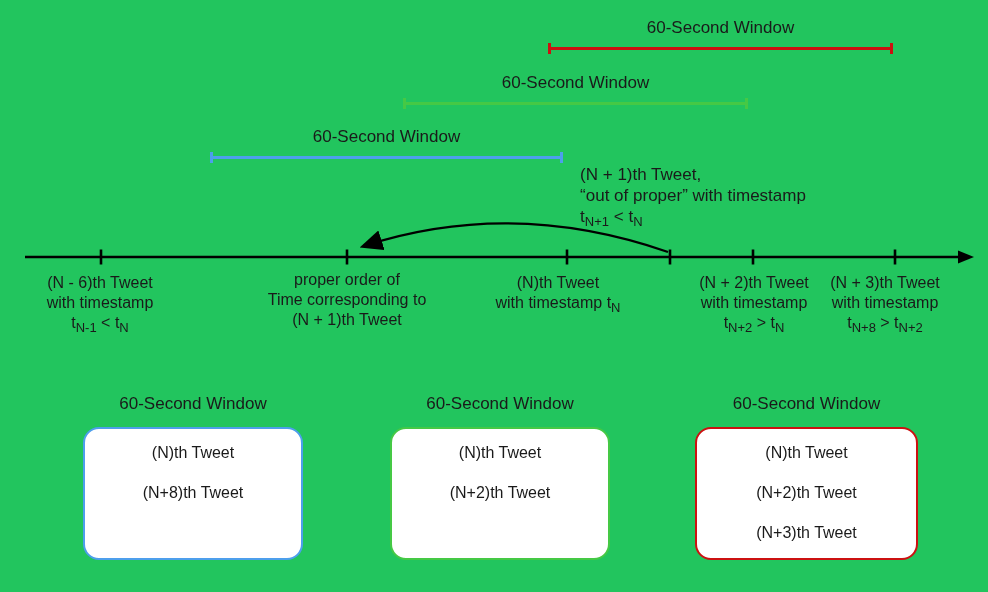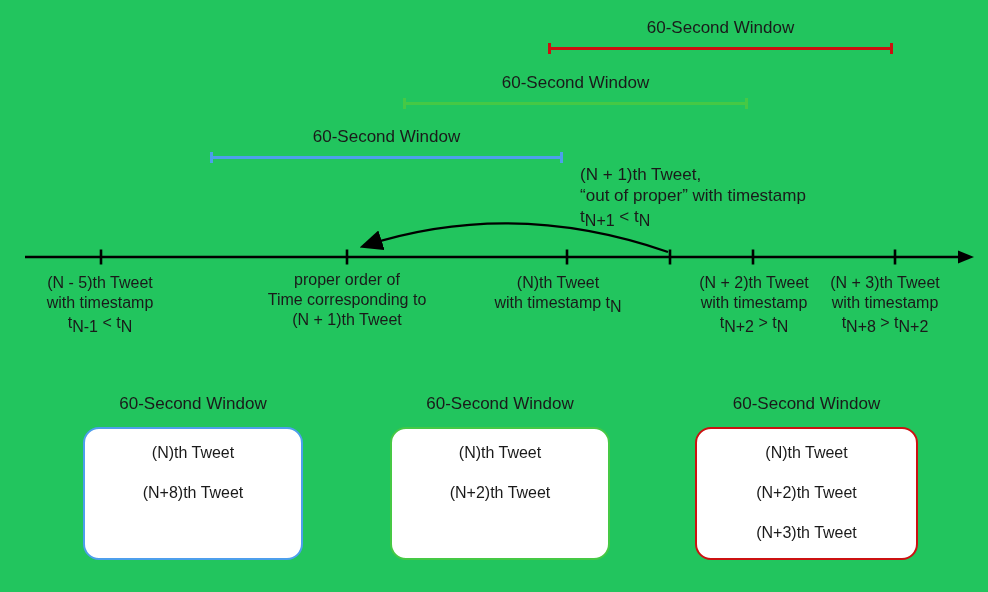--- a/index.html
+++ b/index.html
@@ -20,21 +20,21 @@
   
   .annotation { position:absolute; left:693px; top:164px; transform:translateX(-50%);
                 font-size:17px; line-height:21px; white-space:nowrap; }
 
   
   .timeline-svg { position:absolute; left:0; top:195px; }
 
   
   .tl-label { position:absolute; transform:translateX(-50%); text-align:center;
               font-size:16px; line-height:20px; white-space:nowrap; }
-  sub { font-size:16px; }
+  sub { font-size:13px; }
 
   
   .box-group { position:absolute; top:393px; }
   .box-title { display:block; text-align:center; font-size:17px; line-height:22px; margin-bottom:12px; white-space:nowrap; }
   .tweet-box { height:133px; border:2.5px solid var(--c); border-radius:16px; background:#fff; padding-top:13px; }
   .tweet-box .item { text-align:center; font-size:16px; line-height:22px; margin-bottom:18px; white-space:nowrap; }
   .group-blue  { left:83px;  width:220px; }
   .group-green { left:390px; width:220px; }
   .group-red   { left:695px; width:223px; }
 </style>
@@ -87,21 +87,21 @@
     <line x1="101" y1="54.5" x2="101" y2="69.5" stroke="#000" stroke-width="2.6"></line>
     <line x1="347" y1="54.5" x2="347" y2="69.5" stroke="#000" stroke-width="2.6"></line>
     <line x1="567" y1="54.5" x2="567" y2="69.5" stroke="#000" stroke-width="2.6"></line>
     <line x1="670" y1="54.5" x2="670" y2="69.5" stroke="#000" stroke-width="2.6"></line>
     <line x1="753" y1="54.5" x2="753" y2="69.5" stroke="#000" stroke-width="2.6"></line>
     <line x1="895" y1="54.5" x2="895" y2="69.5" stroke="#000" stroke-width="2.6"></line>
     <path d="M 668 57 Q 512 3 364 51" fill="none" stroke="#000" stroke-width="2.3" marker-end="url(#curveArrow)"></path>
   </svg>
 
   <div class="tl-label" style="left:100px; top:273px;">
-    <div>(N - 5)th Tweet</div>
+    <div>(N - 6)th Tweet</div>
     <div>with timestamp</div>
     <div><span>t</span><sub>N-1</sub><span> &lt; t</span><sub>N</sub></div>
   </div>
 
   <div class="tl-label" style="left:347px; top:270px;">
     <div>proper order of</div>
     <div>Time corresponding to</div>
     <div>(N + 1)th Tweet</div>
   </div>
 

